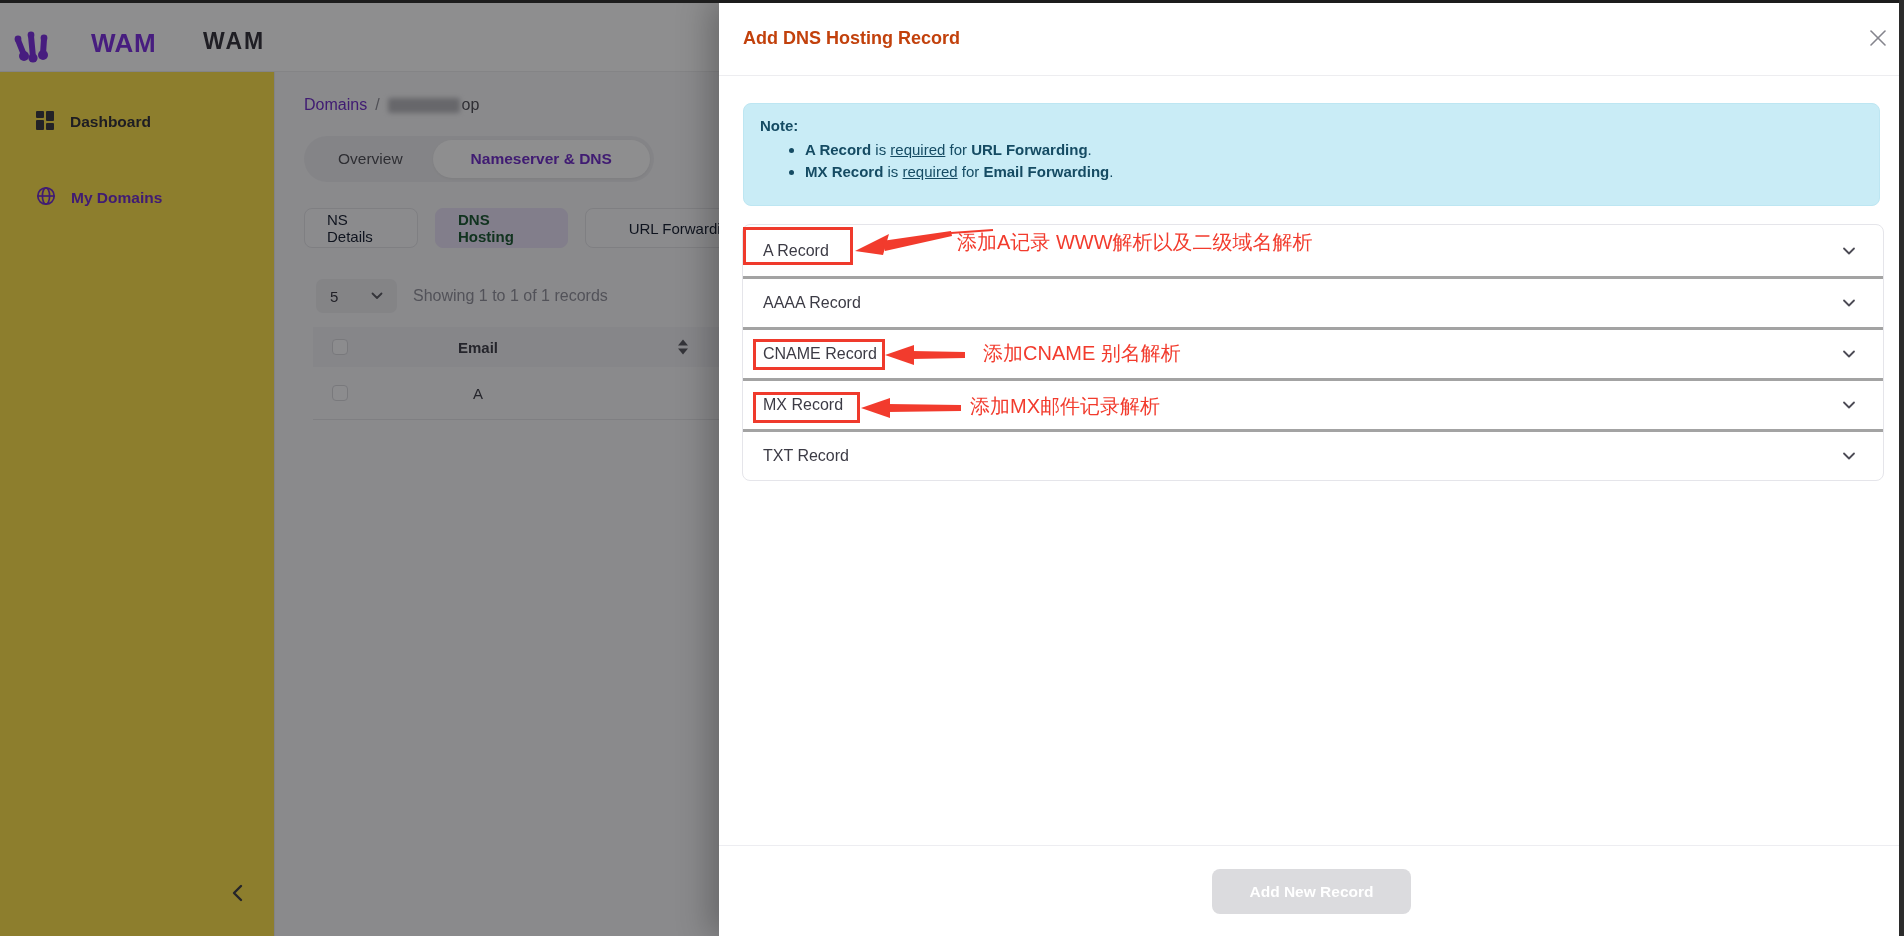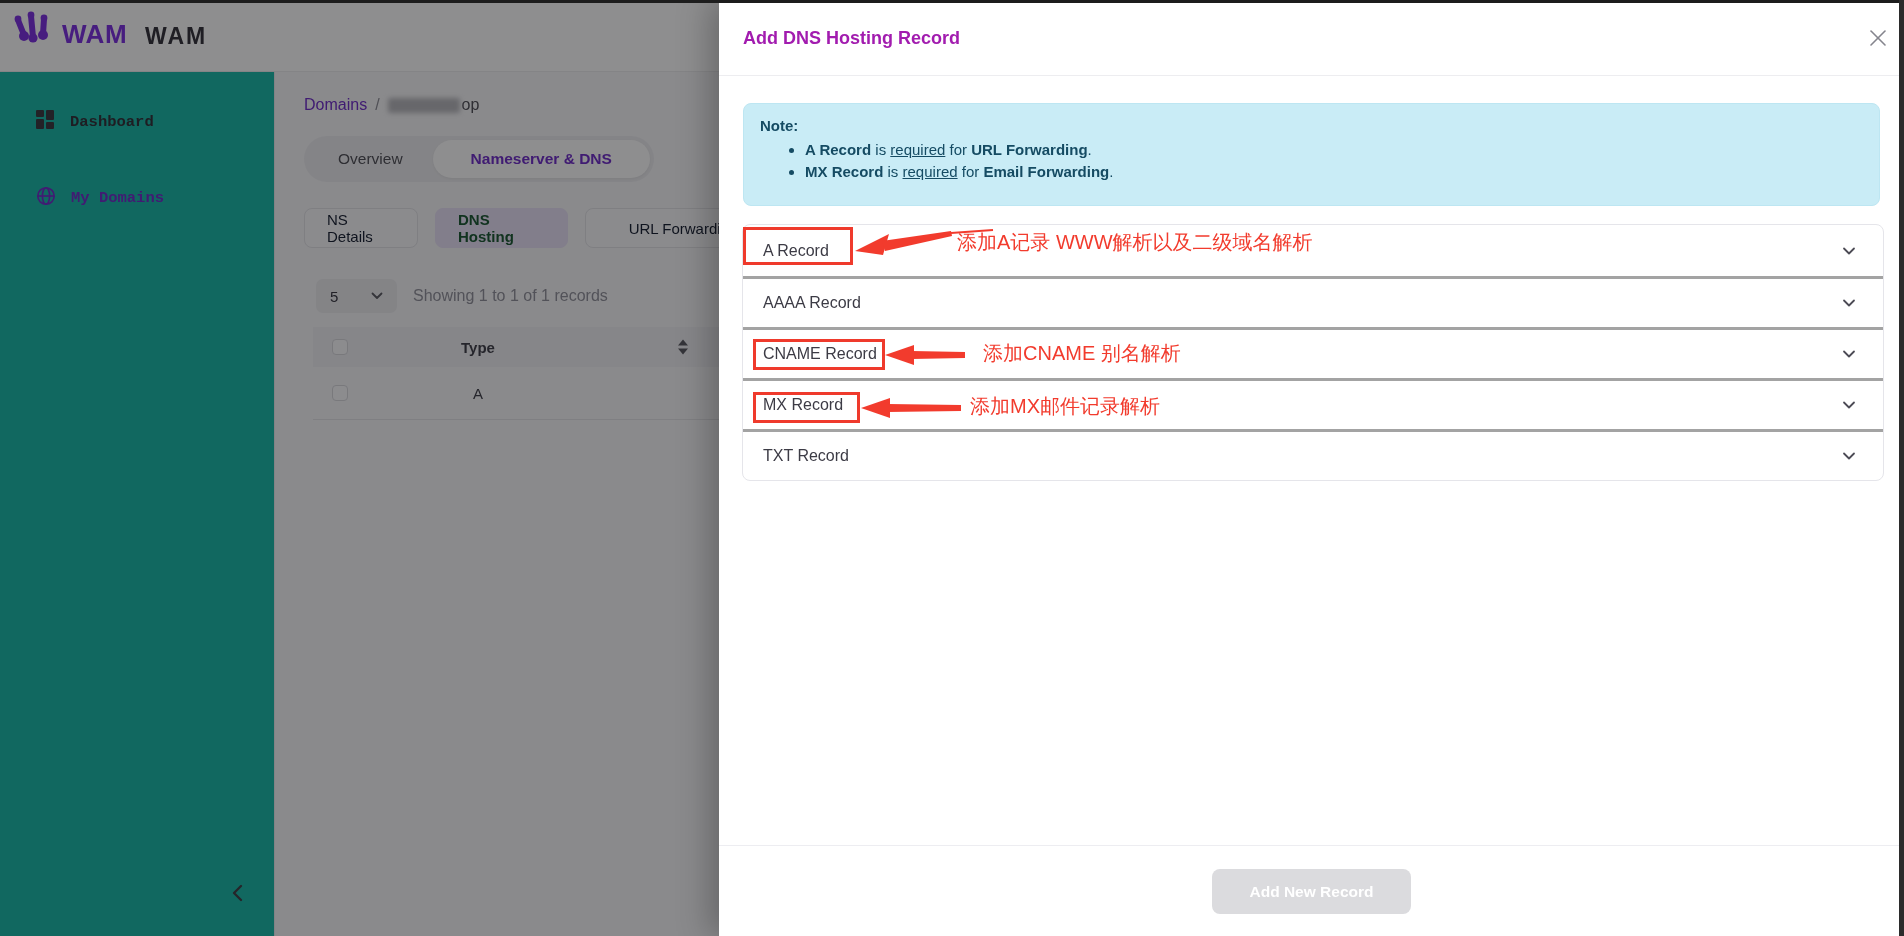--- a/index.html
+++ b/index.html
@@ -1,25 +1,25 @@
 <!DOCTYPE html>
 <html><head>
 <meta charset="utf-8">
 <style>
   * { margin:0; padding:0; box-sizing:border-box; }
   html,body { width:1904px; height:936px; overflow:hidden; }
   body { position:relative; font-family:"Liberation Sans", sans-serif; background:#fff; color:#33323c; }
 
   
   .topbar { position:absolute; left:0; top:0; width:1904px; height:72px; background:#fff; border-bottom:1px solid #ececee; z-index:1; }
-  .logo-wrap { position:absolute; left:12px; top:8px; display:flex; align-items:flex-end; }
+  .logo-wrap { position:absolute; left:12px; top:28px; display:flex; align-items:flex-start;gap:29px; }
   .logo-text { font-size:26px; font-weight:800; color:#7a2be0; letter-spacing:.5px; margin-left:6px; }
   .app-name { font-size:23px; font-weight:700; color:#2e2d35; letter-spacing:2px; margin-left:18px; }
 
-  .sidebar { position:absolute; left:0; top:72px; width:275px; height:864px; background:#14b8a6; border-right:1px solid #e9e9ec; z-index:1;font-family:Liberation Mono, monospace; }
+  .sidebar { position:absolute; left:0; top:72px; width:275px; height:864px; background:#fde047; border-right:1px solid #e9e9ec; z-index:1; }
   .side-item { position:absolute; left:0; width:275px; height:34px; display:flex; align-items:center; gap:15px; padding-left:36px; font-size:15.5px; font-weight:700; cursor:pointer; }
   .side-item.dash { top:33px; color:#2c2b33; }
   .side-item.domains { top:109px; color:#6d28c9; }
   .side-collapse { position:absolute; left:226px; top:810px; width:22px; height:22px; display:flex; align-items:center; justify-content:center; cursor:pointer; }
 
   .content { position:absolute; left:275px; top:72px; width:1629px; height:864px; background:#f7f7f9; z-index:1; }
   .breadcrumb { position:absolute; left:29px; top:24px; font-size:16px; color:#8a8a93; display:flex; align-items:center; gap:8px; }
   .breadcrumb .root { color:#6d28c9; cursor:pointer; }
   .blur-chip { display:inline-block; width:72px; height:15px; background:#b6b6bb; border-radius:3px; filter:blur(2.5px); }
   .breadcrumb .suffix { color:#4b4a52; margin-left:-6px; }
@@ -43,21 +43,21 @@
   .cell-type { position:absolute; left:120px; width:90px; top:0; height:100%; display:flex; align-items:center; justify-content:center; font-size:15px; color:#3a3a44; }
   .sorter { position:absolute; left:365px; top:50%; transform:translateY(-50%); display:flex; flex-direction:column; gap:3px; cursor:pointer; }
   .tri-up { width:0; height:0; border-left:5px solid transparent; border-right:5px solid transparent; border-bottom:6px solid #55555e; }
   .tri-down { width:0; height:0; border-left:5px solid transparent; border-right:5px solid transparent; border-top:6px solid #55555e; }
 
   
   .overlay { position:absolute; inset:0; background:rgba(15,15,18,.47); z-index:10; }
 
   .modal { position:absolute; left:719px; top:0; width:1185px; height:936px; background:#fff; z-index:20; box-shadow:-10px 0 30px rgba(0,0,0,.25); }
   .modal-header { position:absolute; left:0; top:0; width:100%; height:76px; border-bottom:1px solid #ededf0; }
-  .modal-title { position:absolute; left:24px; top:0; height:76px; display:flex; align-items:center; font-size:18px; font-weight:700; color:#a21caf; }
+  .modal-title { position:absolute; left:24px; top:0; height:76px; display:flex; align-items:center; font-size:18px; font-weight:700; color:#c2410c; }
   .modal-close { position:absolute; right:14px; top:26px; width:24px; height:24px; display:flex; align-items:center; justify-content:center; cursor:pointer; }
 
   .note-box { position:absolute; left:24px; top:103px; width:1137px; height:103px; background:#c9ecf6; border:1px solid #bde6f2; border-radius:8px; padding:13px 16px; color:#154b63; font-size:15px; }
   .note-heading { font-weight:700; }
   .note-box ul { list-style:disc; padding-left:45px; margin-top:7px; }
   .note-box li { margin-bottom:5px; }
   .note-box .b { font-weight:700; }
   .note-box .u { text-decoration:underline; }
 
   .accordion { position:absolute; left:23px; top:224px; width:1142px; border:1px solid #e5e5ea; border-radius:8px; background:#fff; }
@@ -168,21 +168,21 @@
     <span>5</span>
     <svg width="12" height="8" viewBox="0 0 12 8" fill="none" stroke="#55555e" stroke-width="1.8" stroke-linecap="round" stroke-linejoin="round">
       <path d="M1.5 1.5 L6 6 L10.5 1.5"></path>
     </svg>
   </div>
   <div class="showing">Showing 1 to 1 of 1 records</div>
 
   <div class="table">
     <div class="thead">
       <span class="cbox"></span>
-      <div class="col-type">Type</div>
+      <div class="col-type">Email</div>
       <div class="sorter">
         <span class="tri-up"></span>
         <span class="tri-down"></span>
       </div>
     </div>
     <div class="trow">
       <span class="cbox"></span>
       <div class="cell-type">A</div>
     </div>
   </div>

